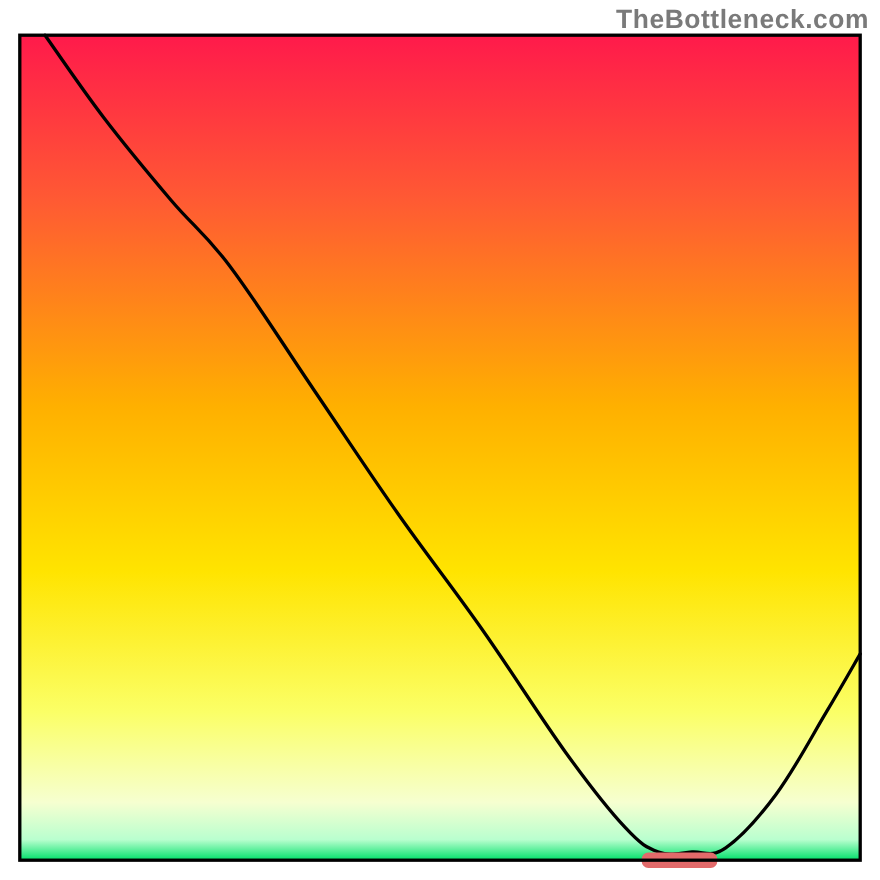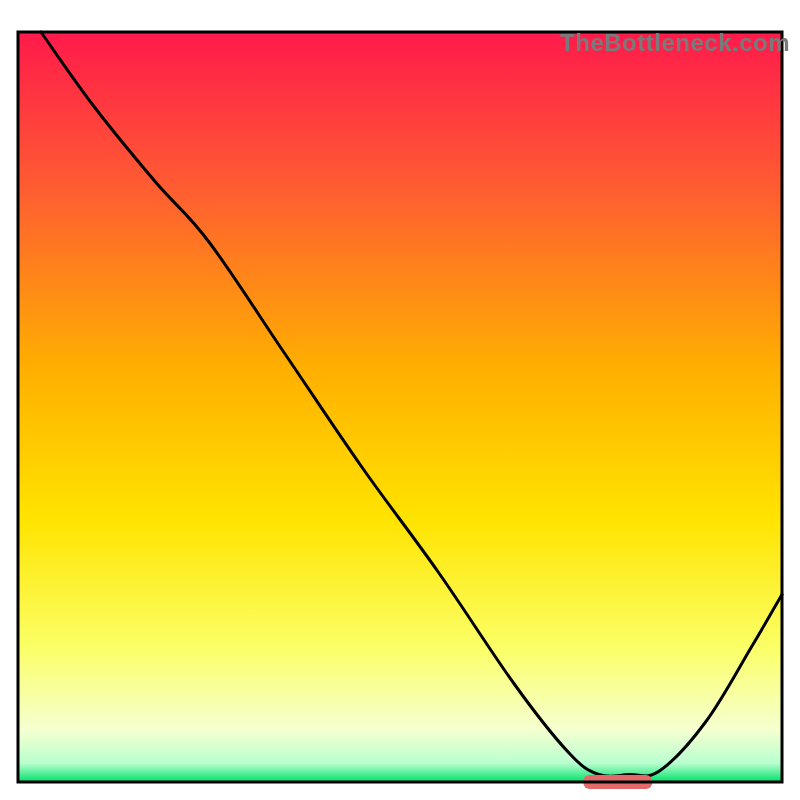--- a/index.html
+++ b/index.html
@@ -20,21 +20,20 @@
   }
   .watermark {
     position: absolute;
     top: 4px;
     right: 10px;
     font-family: Arial, Helvetica, sans-serif;
     font-size: 24px;
     font-weight: bold;
     color: #7a7a7a;
     letter-spacing: 0.5px;
-    margin-top: 25px;
   }
 </style>
 </head>
 <body>
 
 <div class="chart-container">
 
   <svg id="chart-svg" width="800" height="800" viewBox="0 0 800 800">
     <defs>
       <linearGradient id="bg-grad" x1="0" y1="0" x2="0" y2="1">

